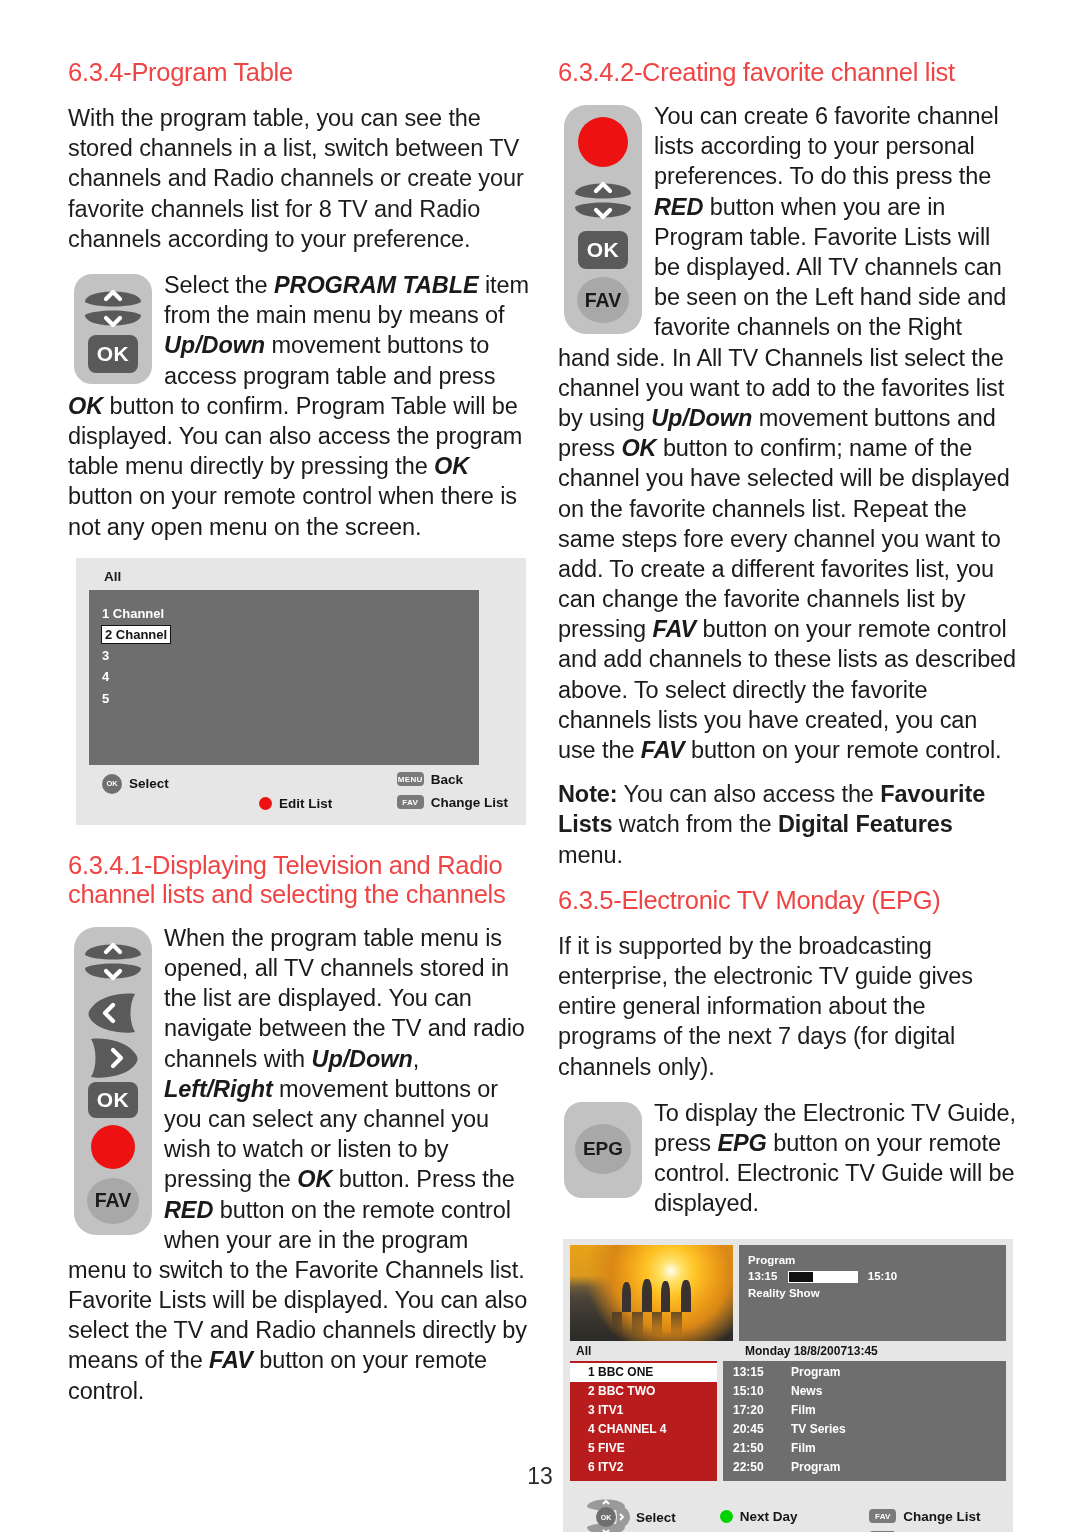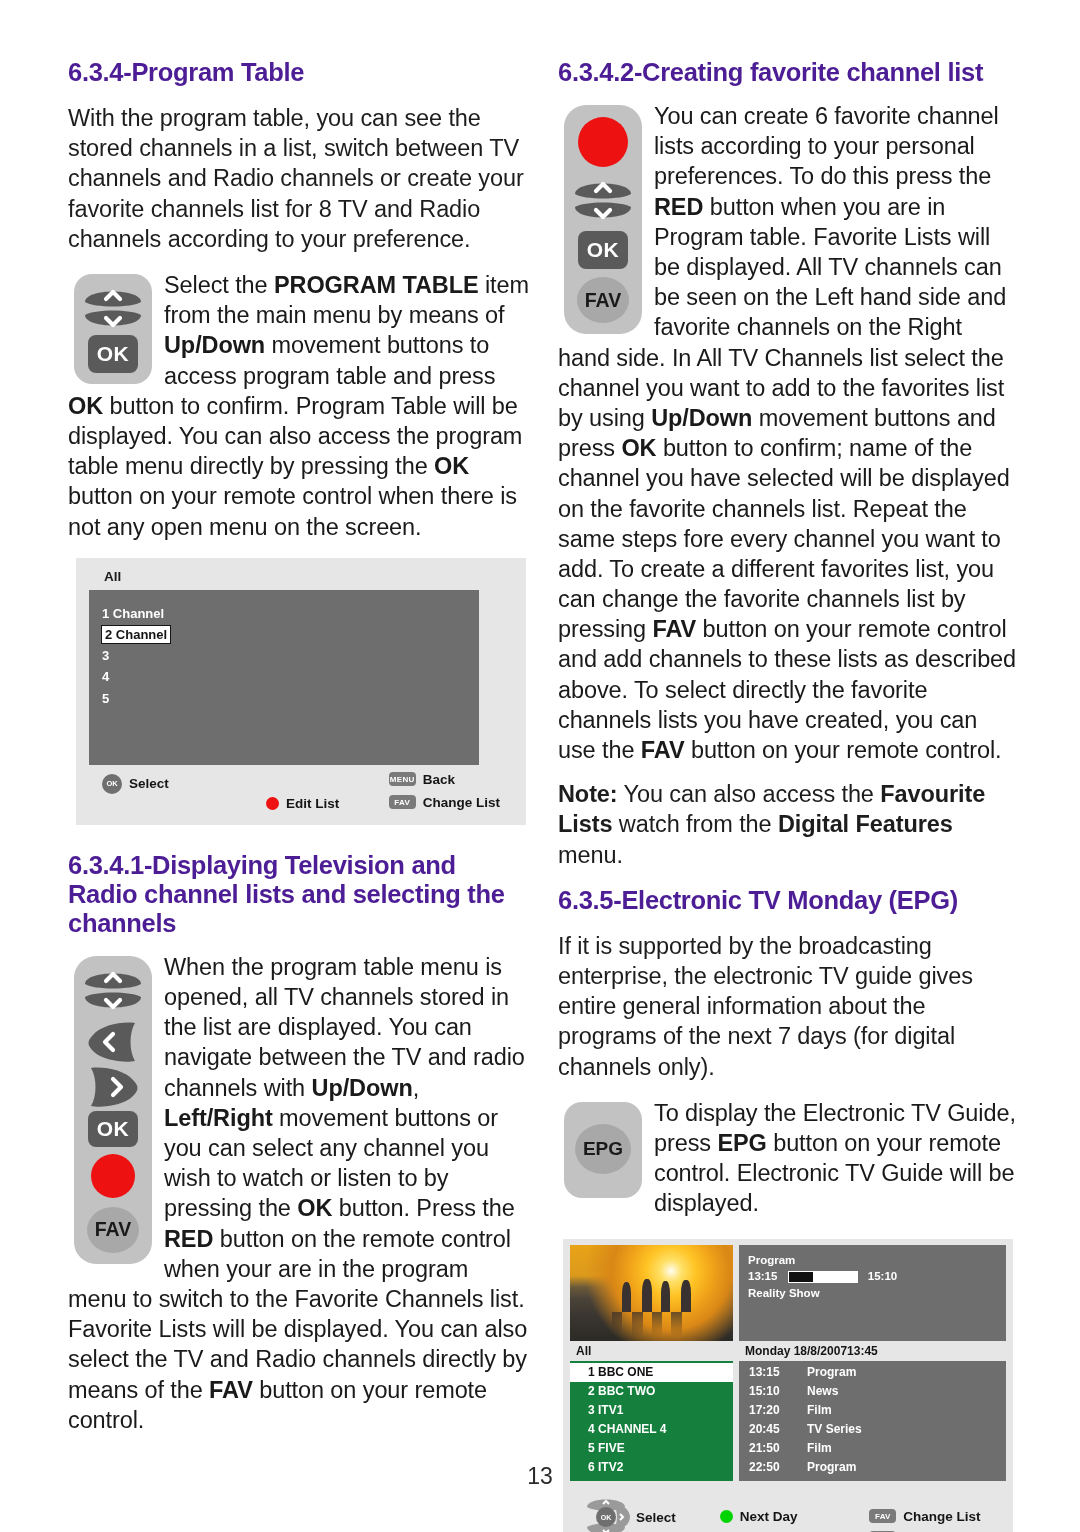--- a/index.html
+++ b/index.html
@@ -18,25 +18,25 @@
   }
   .cols {
     display: flex;
     gap: 28px;
     align-items: flex-start;
   }
   .col { width: 472px; position: relative; }
 
   h2.sec {
     font-size: 25.5px;
-    font-weight: bold;
+    font-weight: normal;
     line-height: 1.14;
     letter-spacing: -0.3px;
     margin-bottom: 16px;
-    color: #4c1d95;
+    color: #ef4444;
   }
   h2.sec.tight { margin-bottom: 14px; }
 
   p.body {
     font-size: 23.5px;
     line-height: 1.285;
     margin-bottom: 16px;
     color: #1d1d1d;
     letter-spacing: -0.1px;
   }
@@ -63,21 +63,21 @@
     position: absolute;
     left: 0; right: 0; top: 0; bottom: 0;
     display: flex; align-items: center; justify-content: center;
     color: #fff; font-weight: bold;
   }
   .key-ok .key-label { font-size: 21px; letter-spacing: 0.5px; }
   .key-fav .key-label { color: #1a1a1a; font-size: 19.5px; font-weight: bold; }
   .key-epg .key-label { color: #1a1a1a; font-size: 19px; font-weight: bold; }
 
   .flowtext { font-size: 23.5px; line-height: 1.285; letter-spacing: -0.1px; }
-  .flowtext b { font-weight: bold; }
+  .flowtext b { font-weight: bold; font-style: italic; }
   .clearfix::after { content: ""; display: block; clear: both; }
 
   
   .osd {
     background: #e6e6e6;
     width: 450px;
     margin: 16px 0 26px 8px;
     padding: 11px 0 0 0;
     position: relative;
   }
@@ -144,21 +144,21 @@
   .progbar { display: inline-flex; vertical-align: middle; margin: 0 7px; border: 1px solid #fff; }
   .progbar .fill { width: 24px; height: 10px; background: #101010; }
   .progbar .empty { width: 44px; height: 10px; background: #ffffff; }
   .epg-subhead {
     display: flex; justify-content: space-between;
     font-size: 12px; font-weight: bold; color: #151515;
     padding: 3px 4px 3px 6px;
   }
   .epg-sub-left { width: 163px; }
   .epg-mid { display: flex; gap: 6px; }
-  .epg-chans { width: 163px; background: #15803d; padding: 2px 0 4px 0; }
+  .epg-chans { width: 147px; background: #b91c1c; padding: 2px 0 4px 0; }
   .chan {
     font-size: 12px; font-weight: bold; color: #ffffff;
     padding: 1px 0 1px 18px; line-height: 1.42;
   }
   .chan.sel { background: #ffffff; color: #111111; }
   .epg-progs { flex: 1; background: #6e6e6e; padding: 2px 0 4px 0; }
   .prog {
     display: flex; font-size: 12px; font-weight: bold; color: #ffffff;
     padding: 1px 0 1px 10px; line-height: 1.42;
   }
@@ -219,27 +219,27 @@
               <div class="osd-rowline"><span class="osd-row">5</span></div>
             </div>
         </div>
         <div class="osd-footer">
           <div style="display:flex;align-items:flex-start;">
             <div class="legend">
               <span class="ok-dot">OK</span>
               <span>Select</span>
             </div>
           </div>
-          <div style="position:absolute;left:190px;top:31px;">
+          <div style="position:absolute;left:183px;top:31px;">
             <div class="legend">
               <span class="dot-red"></span>
               <span>Edit List</span>
             </div>
           </div>
-          <div style="position:absolute;right:26px;top:7px;display:flex;flex-direction:column;gap:8px;">
+          <div style="position:absolute;right:18px;top:7px;display:flex;flex-direction:column;gap:8px;">
             <div class="legend">
               <span class="badge">MENU</span>
               <span>Back</span>
             </div>
             <div class="legend">
               <span class="badge">FAV</span>
               <span>Change List</span>
             </div>
           </div>
         </div>

